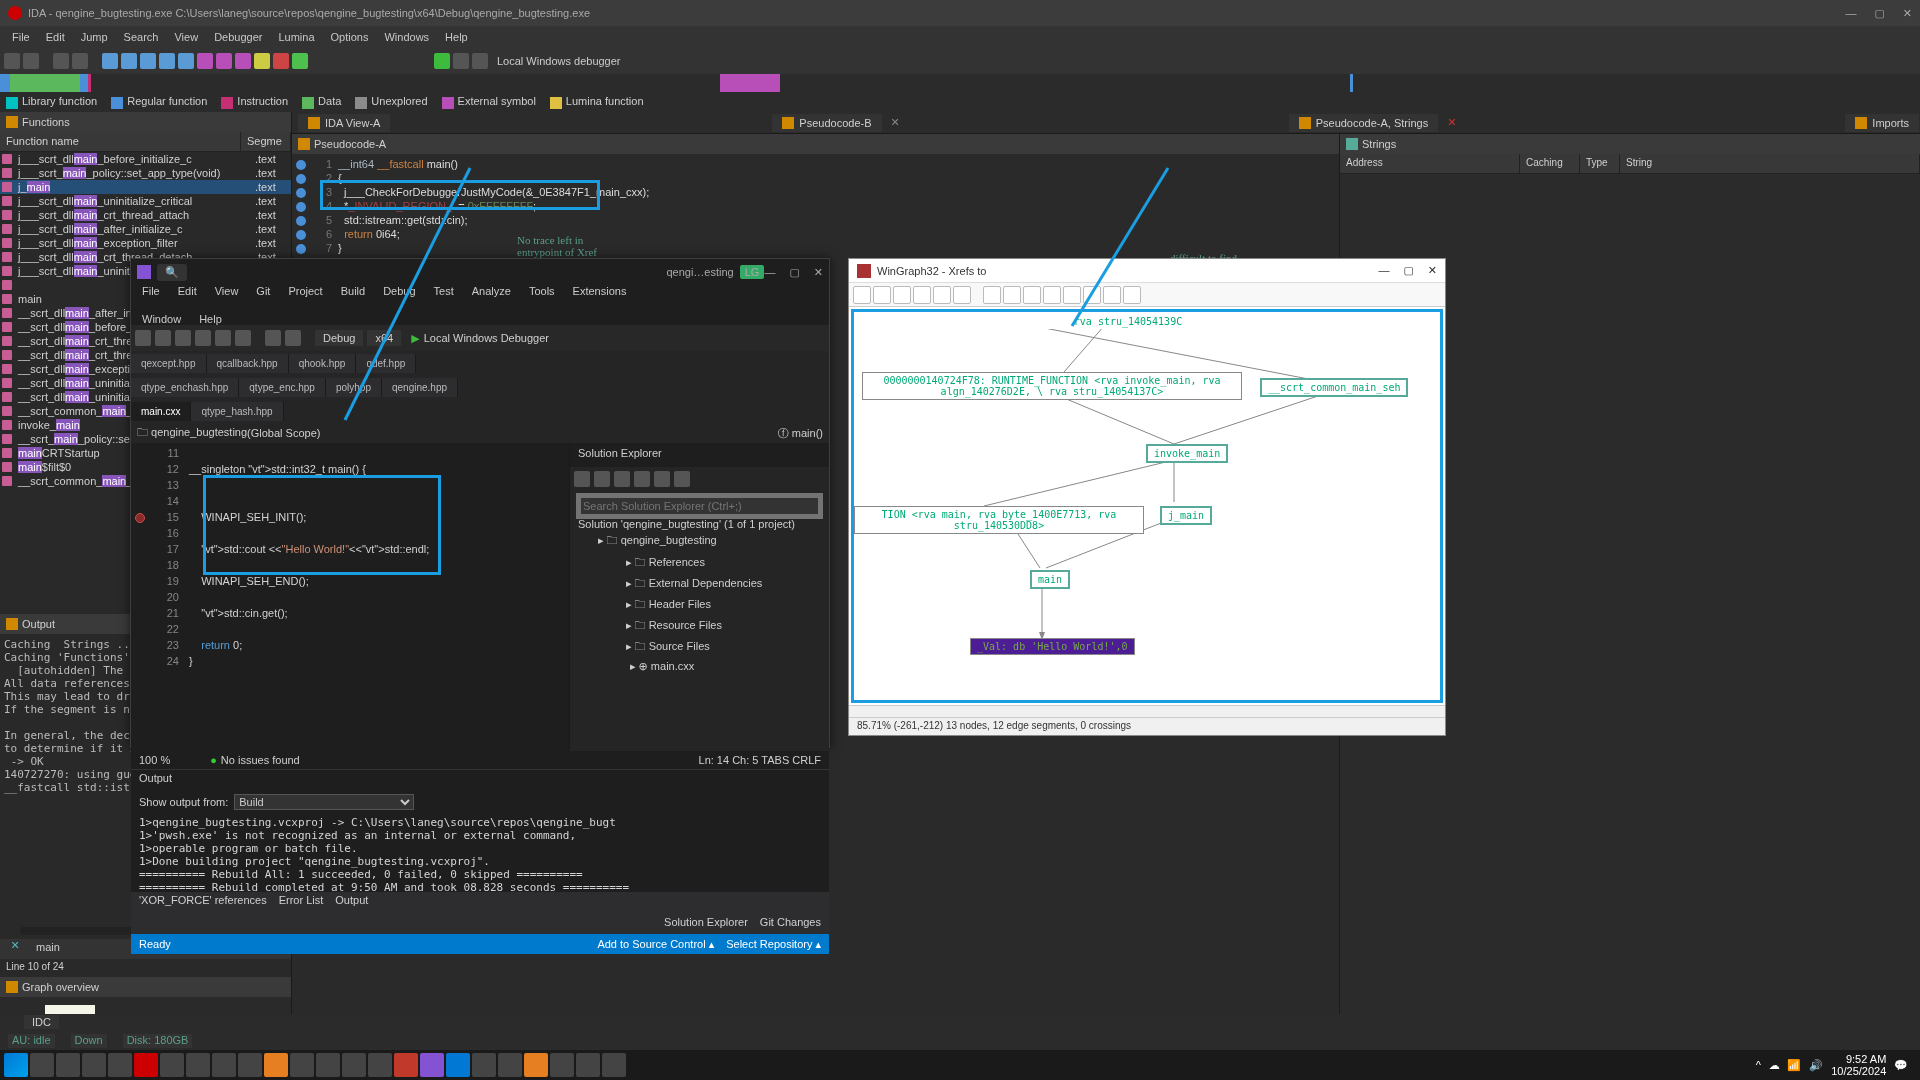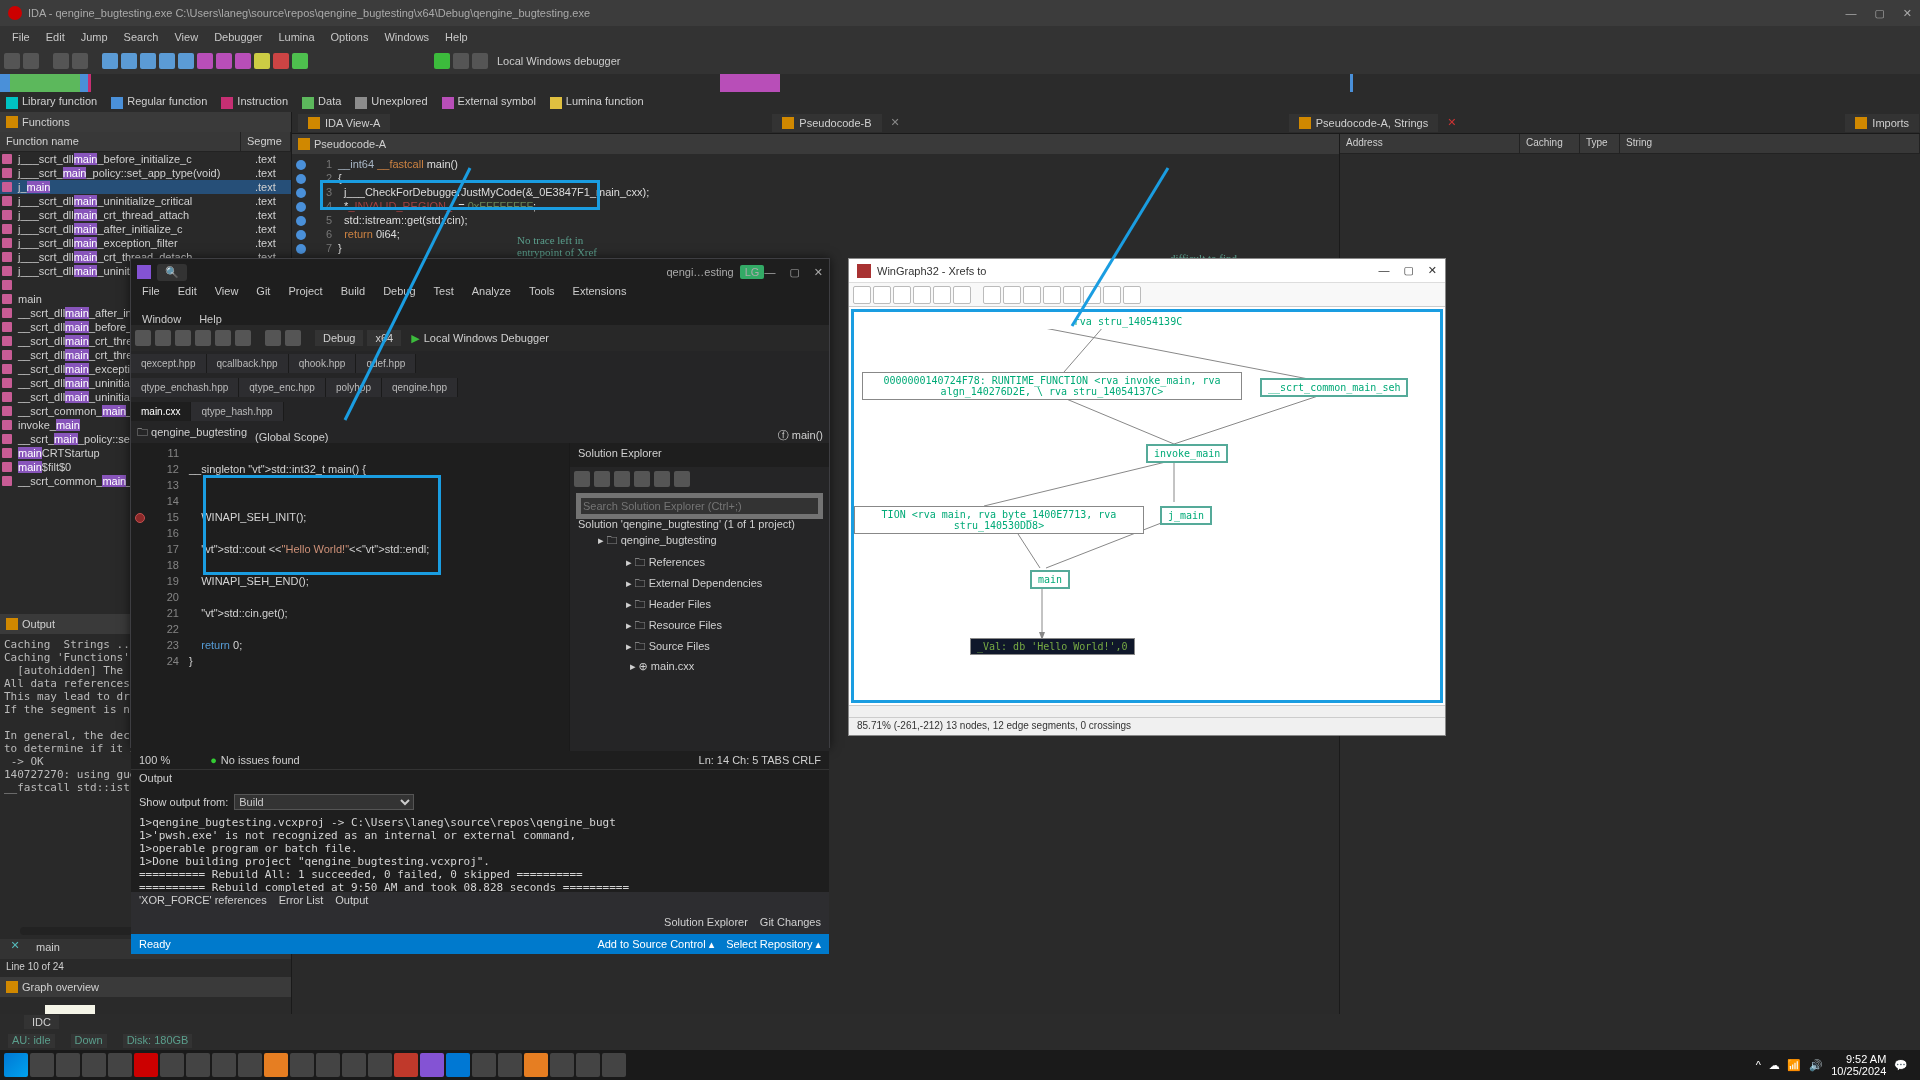--- a/index.html
+++ b/index.html
@@ -79,21 +79,21 @@
 .wg{position:absolute;background:#fff;border:1px solid #888}
 .wg-title{height:24px;background:#fff;display:flex;align-items:center;padding:0 8px;color:#333;border-bottom:1px solid #ddd;font-size:11px}
 .wg-title .winbtns{margin-left:auto;display:flex;gap:14px}
 .wg-menu{height:20px;padding:2px 8px;color:#333;font-size:11px}
 .wg-menu span{margin-right:12px}
 .wg-tool{height:24px;background:#f8f8f8;display:flex;align-items:center;padding:0 4px;gap:2px;border-bottom:1px solid #ccc}
 .wg-btn{width:18px;height:18px;background:#fff;border:1px solid #bbb;border-radius:2px}
 .wg-canvas{position:relative;background:#fff;flex:1}
 .gnode{position:absolute;border:1px solid #888;background:#fff;font-family:Consolas,monospace;font-size:10px;padding:2px 6px;color:#0a7;text-align:center}
 .gnode.b{border:2px solid #5a9}
-.gnode.hl{background:#0f172a;color:#7a4}
+.gnode.hl{background:#4c1d95;color:#7a4}
 .wg-status{height:18px;background:#f0f0f0;border-top:1px solid #ccc;padding:2px 8px;color:#333;font-size:10px}
 .footer{position:absolute;bottom:0;left:0;right:0}
 .idcrow{height:18px;background:#2b2b2b;padding:2px 8px;font-size:10px;display:flex;gap:16px;color:#5a9e8c}
 .taskbarw{height:30px;background:#1a1a1a;display:flex;align-items:center;padding:0 4px;gap:2px}
 .taskico{width:24px;height:24px;background:#444;border-radius:2px}
 .sysarea{margin-left:auto;display:flex;align-items:center;gap:8px;color:#fff;font-size:10px;padding-right:8px}
 .outputwin{position:absolute;background:#292929}
 .outputtxt{font-family:Consolas,monospace;font-size:11px;color:#bbb;padding:4px;white-space:pre-wrap}
 svg.edge{position:absolute;pointer-events:none}
 </style>
@@ -385,20 +385,24 @@
             </div>
 
         <div class="hlbox" style="left:28px;top:26px;width:280px;height:30px"></div>
             <div class="anno" style="left:225px;top:80px">No trace left in
 entrypoint of Xref
 to string table</div>
           </div>
       </div>
 
       <div style="width:580px;display:flex;flex-direction:column">
+        <div class="panelhdr">
+          <span style="width:12px;height:12px;background:#5a9;margin-right:4px"></span>
+          <span>Strings</span>
+        </div>
         <div class="strcols">
           <div style="width:180px">Address</div>
           <div style="width:60px">Caching</div>
           <div style="width:40px">Type</div>
           <div style="flex:1">String</div>
         </div>
         <div class="anno" style="position:absolute;left:1170px;top:252px">difficult to find
 location of actual
 code by XREF graph
 in IDA</div>
@@ -479,21 +483,21 @@
   <div class="vs-tabs" id="vstabs1">
       <div class="vs-tab">qtype_enchash.hpp</div>
       <div class="vs-tab">qtype_enc.hpp</div>
       <div class="vs-tab">polyhpp</div>
       <div class="vs-tab">qengine.hpp</div>
     </div>
   <div class="vs-tabs" id="vstabs3">
       <div class="vs-tab act">main.cxx</div>
       <div class="vs-tab">qtype_hash.hpp</div>
     </div>
-  <div style="height:20px;background:#252526;display:flex;align-items:flex-end;padding:0 6px;gap:8px;font-size:10px">
+  <div style="height:20px;background:#252526;display:flex;align-items:center;padding:0 6px;font-size:10px">
     <span>🗀 <span>qengine_bugtesting</span></span>
     <span>(Global Scope)</span>
     <span style="flex:1"></span>
     <span>ⓕ <span>main()</span></span>
   </div>
   <div class="vs-body">
     <div class="vs-editor" id="vseditor" style="position:relative">
 
     <div class="vline">
           <span style="width:18px"></span>

